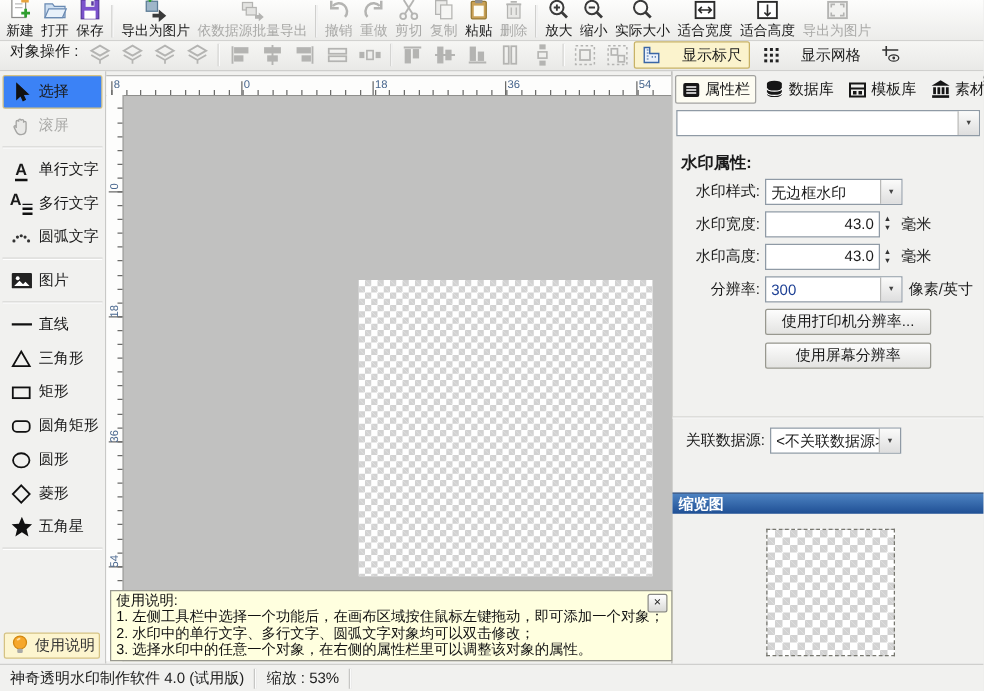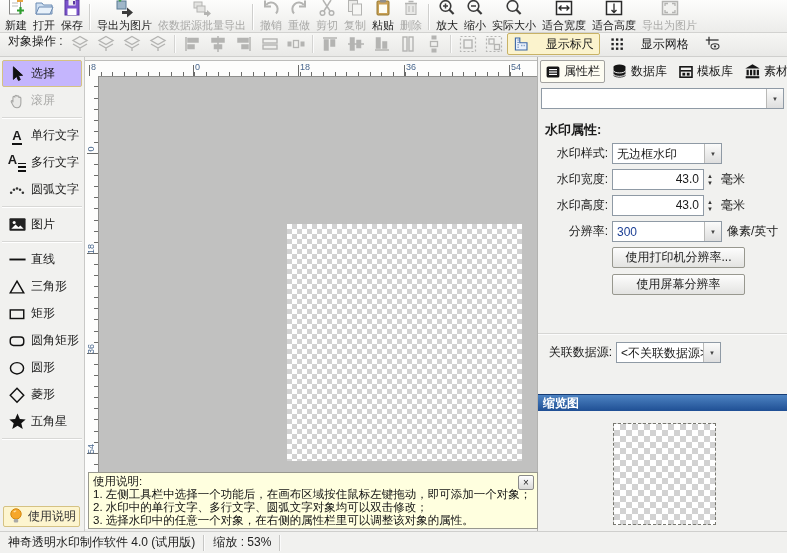--- a/index.html
+++ b/index.html
@@ -27,21 +27,21 @@
   .vt-btn{display:flex;align-items:center;gap:17px;height:20px;padding:0 5px;border:1px solid transparent;
       border-radius:2px;white-space:nowrap;}
   .vt-btn.active{background:#fbf3cd;border-color:#c8b266;}
   
   #tool-palette{position:absolute;left:0;top:57px;width:85px;height:474px;background:#f1f1ef;
       border-right:1px solid #c9c9c7;box-sizing:border-box;padding-top:3px;}
   .tool-item{position:relative;display:flex;align-items:center;height:25px;margin:0 2px;
       border:1px solid transparent;border-radius:2px;}
   .tool-item .tic{width:22px;display:flex;justify-content:center;margin-left:3px;}
   .tool-item .tlb{font-size:12px;margin-left:3px;white-space:nowrap;}
-  .tool-item.selected{background:#c4b5fd;border-color:#d5c283;}
+  .tool-item.selected{background:#3b82f6;border-color:#d5c283;}
   .tool-item.disabled .tlb{color:#a9a9a7;}
   .tool-sep{height:1px;background:#d8d8d6;border-bottom:1px solid #ffffff;margin:3px 2px;}
   #help-button{position:absolute;left:3px;bottom:4px;width:77px;height:21px;background:#fdf5cf;
       border:1px solid #d5c283;border-radius:2px;display:flex;align-items:center;gap:4px;padding-left:4px;box-sizing:border-box;}
   #help-button .hlb{font-size:12px;color:#333;}
   
   #h-ruler{position:absolute;left:85px;top:60px;width:452px;height:15px;background:#fdfdfc;
       border-top:1px solid #bcbcba;border-bottom:1px solid #8e8e8c;box-sizing:content-box;z-index:2;}
   #v-ruler{position:absolute;left:85px;top:76px;width:13px;height:453px;background:#fdfdfc;
       border-right:1px solid #8e8e8c;box-sizing:content-box;z-index:2;}

